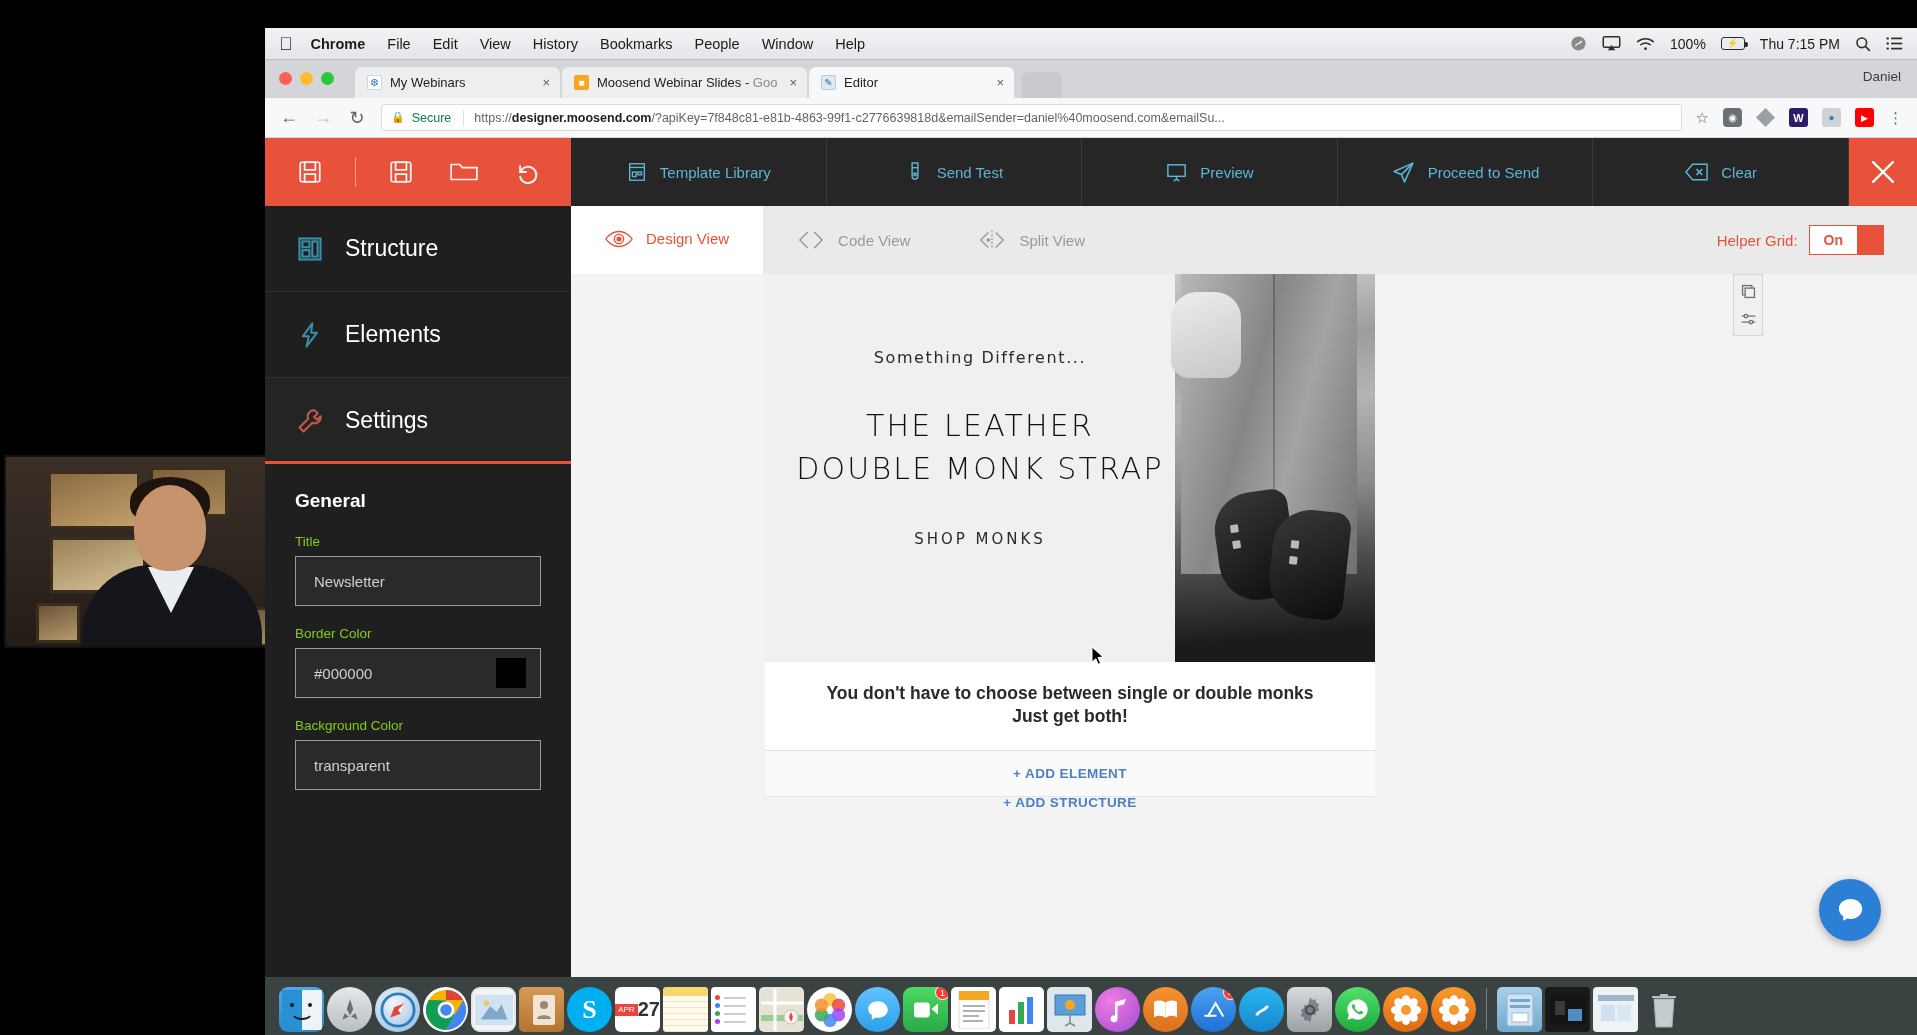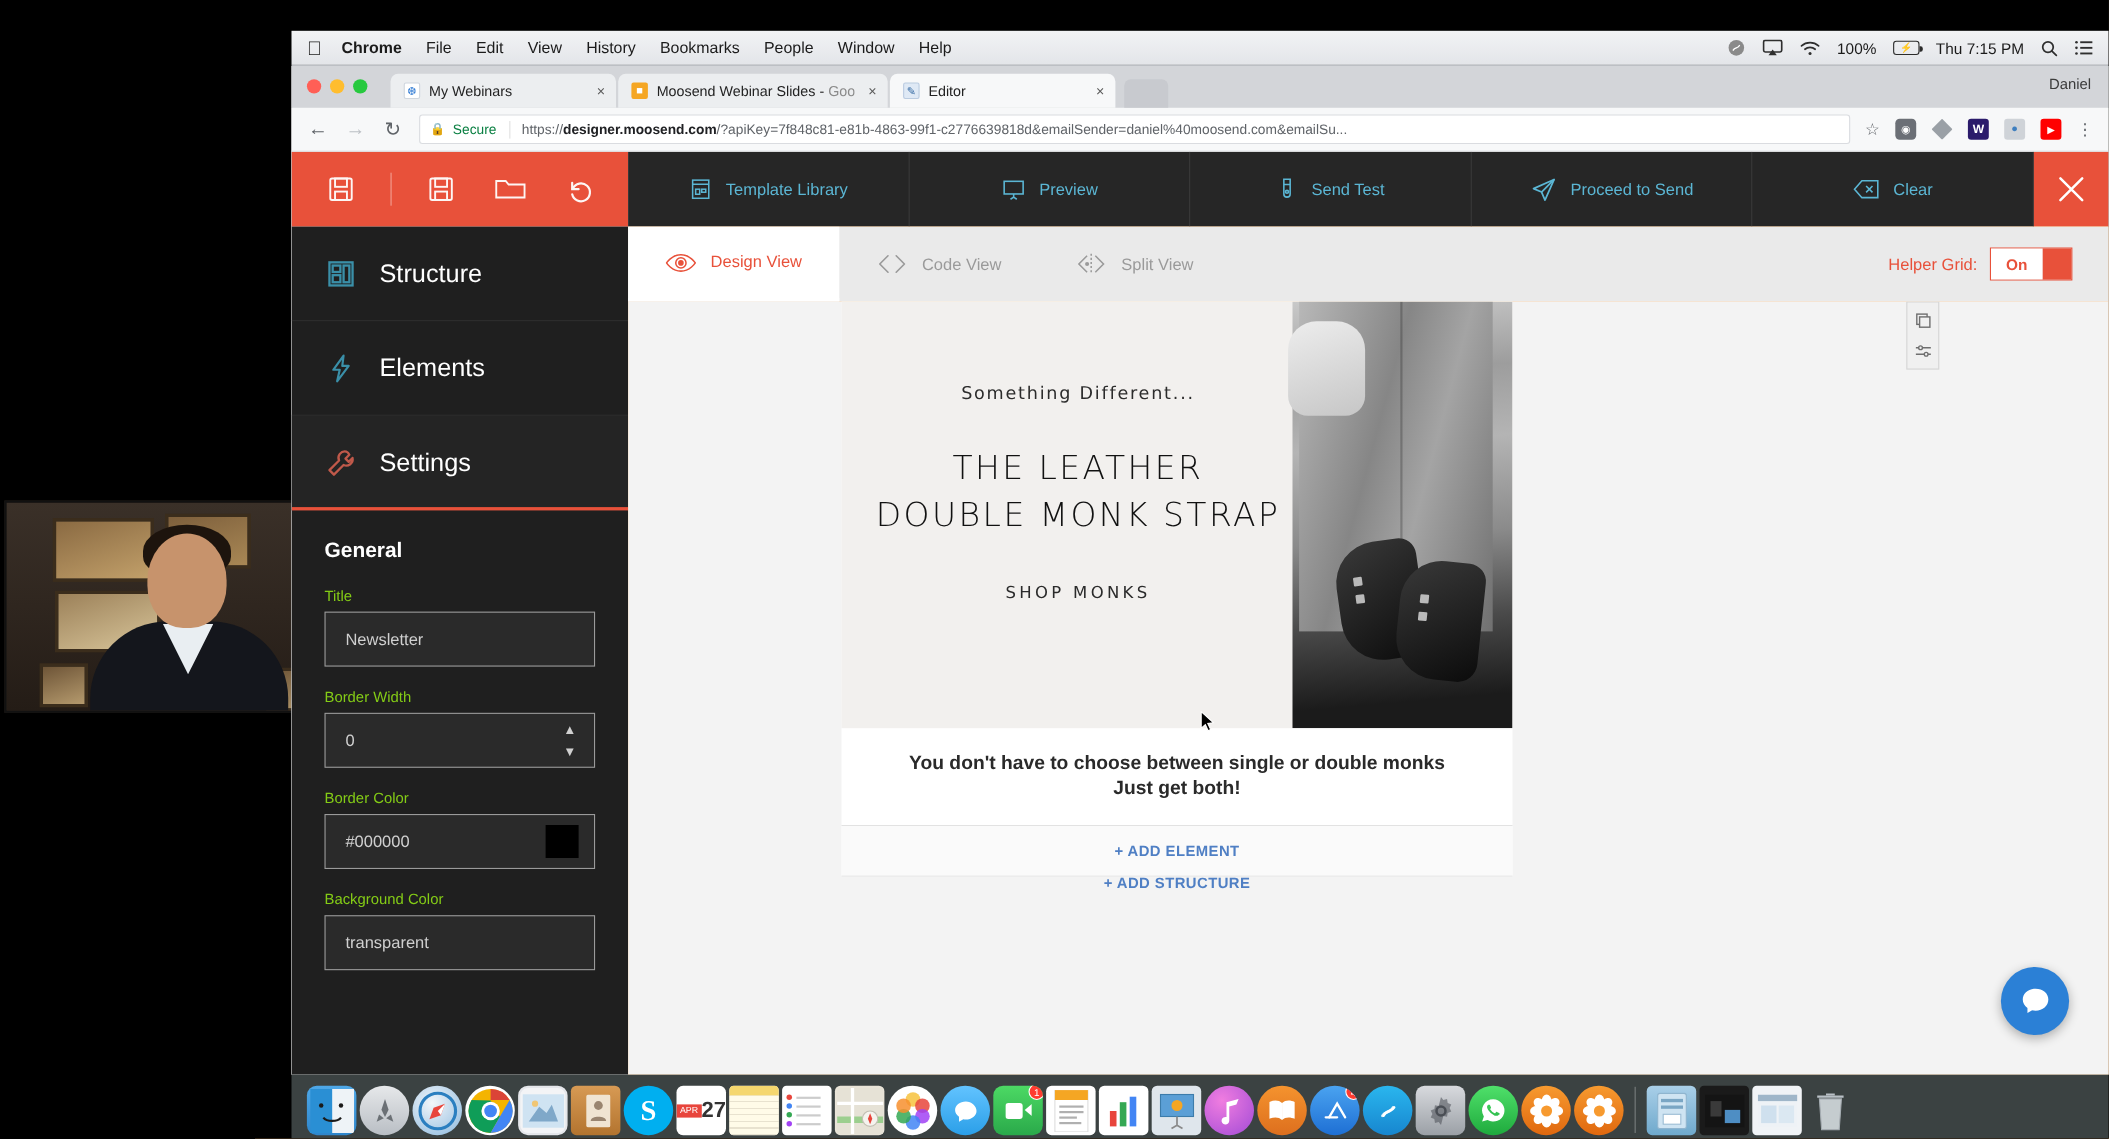--- a/index.html
+++ b/index.html
@@ -391,33 +391,33 @@
           <div class="tb-btn">
             <svg width="22" height="22" viewBox="0 0 24 24" fill="none" stroke="#5bb6d4" stroke-width="1.5">
                 <rect x="4" y="3" width="16" height="18"></rect>
                 <path d="M4 7h16"></path>
                 <rect x="7" y="12" width="4" height="5"></rect>
                 <rect x="13" y="12" width="4" height="3"></rect>
               </svg>
             <span>Template Library</span>
           </div>
           <div class="tb-btn">
-            <svg width="23" height="23" viewBox="0 0 24 24" fill="none" stroke="#5bb6d4" stroke-width="1.5">
-                <rect x="3" y="4" width="18" height="12"></rect>
-                <path d="M12 16v4M9 21l3-2 3 2"></path>
-              </svg>
-            <span>Preview</span>
-          </div>
-          <div class="tb-btn">
             <svg width="20" height="23" viewBox="0 0 18 24" fill="none" stroke="#5bb6d4" stroke-width="1.5">
                 <path d="M6 2h6v14a3 3 0 0 1-6 0z"></path>
                 <path d="M6 7h6"></path>
                 <circle cx="9" cy="14" r="1.4"></circle>
               </svg>
             <span>Send Test</span>
+          </div>
+          <div class="tb-btn">
+            <svg width="23" height="23" viewBox="0 0 24 24" fill="none" stroke="#5bb6d4" stroke-width="1.5">
+                <rect x="3" y="4" width="18" height="12"></rect>
+                <path d="M12 16v4M9 21l3-2 3 2"></path>
+              </svg>
+            <span>Preview</span>
           </div>
           <div class="tb-btn">
             <svg width="25" height="25" viewBox="0 0 24 24" fill="none" stroke="#5bb6d4" stroke-width="1.5" stroke-linejoin="round">
                 <path d="M21 3L3 11l7 3 3 7z"></path>
                 <path d="M10 14l11-11"></path>
               </svg>
             <span>Proceed to Send</span>
           </div>
           <div class="tb-btn">
             <svg width="25" height="20" viewBox="0 0 26 20" fill="none" stroke="#5bb6d4" stroke-width="1.5">
@@ -468,30 +468,20 @@
           <div class="settings-panel">
             <div class="sp-title">General</div>
 
             <div class="fld">
               <div class="fld-label">Title</div>
               <div class="fld-box">
                 <span>Newsletter</span>
               </div>
             </div>
 
-            <div class="fld">
-              <div class="fld-label">Border Width</div>
-              <div class="fld-box">
-                <span>0</span>
-                <span class="spin">
-                  <span>▲</span>
-                  <span>▼</span>
-                </span>
-              </div>
-            </div>
 
             <div class="fld">
               <div class="fld-label">Border Color</div>
               <div class="fld-box">
                 <span>#000000</span>
                 <span class="swatch"></span>
               </div>
             </div>
 
             <div class="fld">

